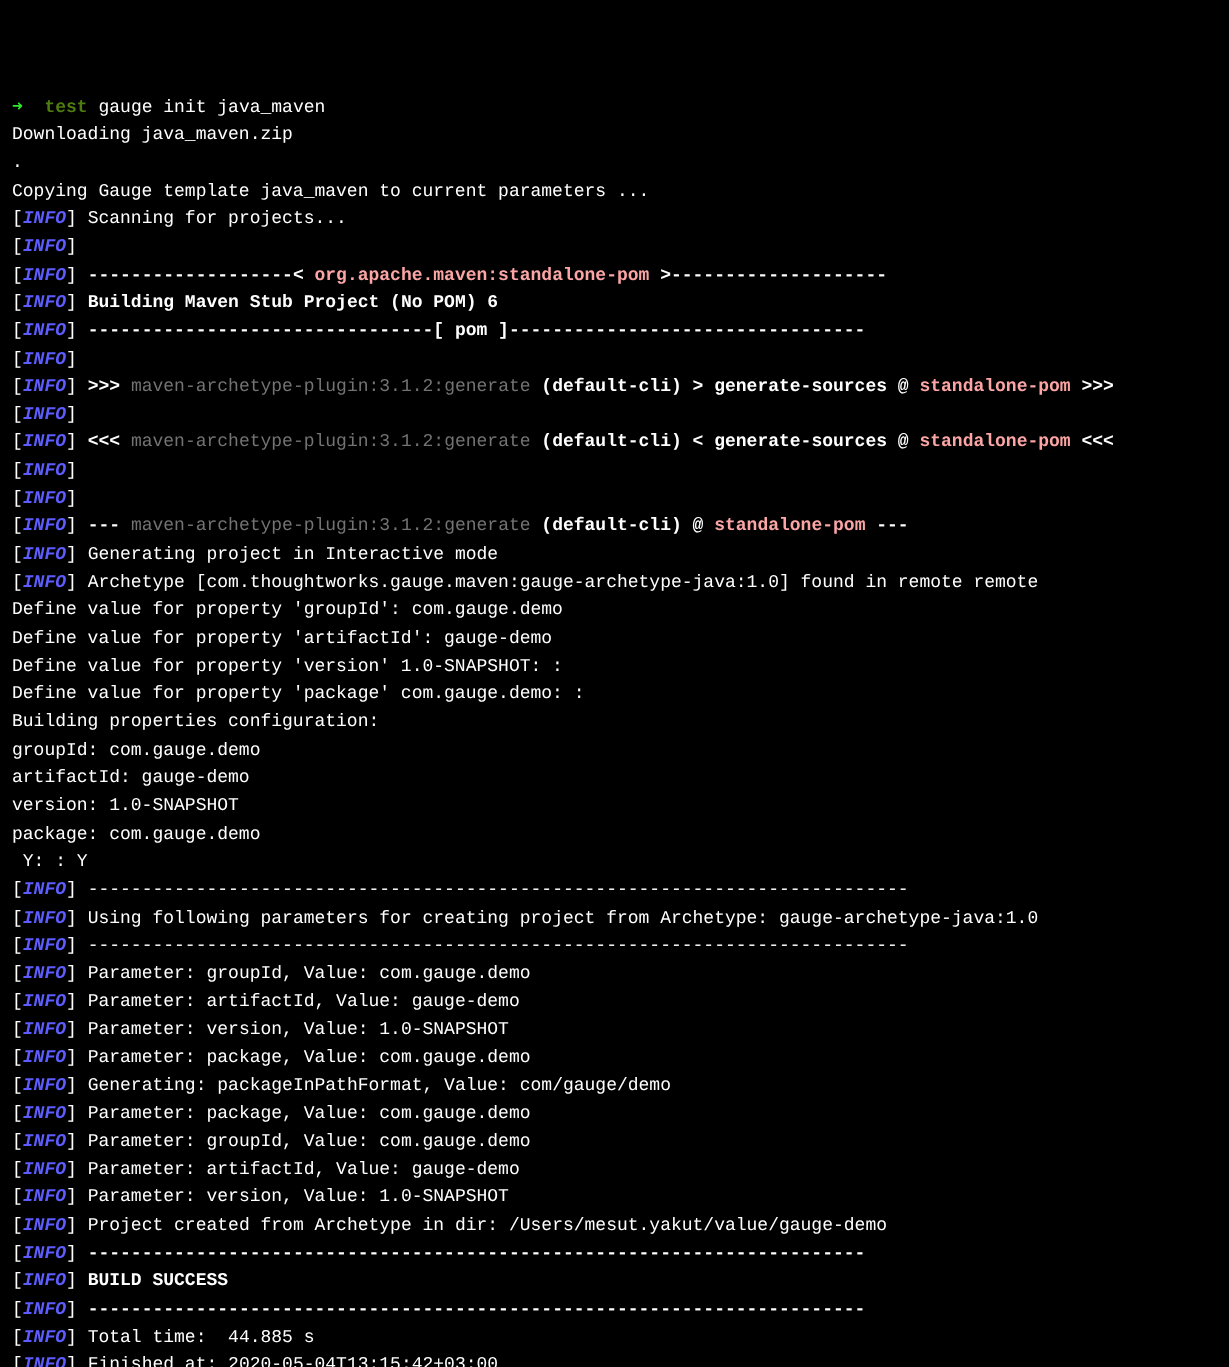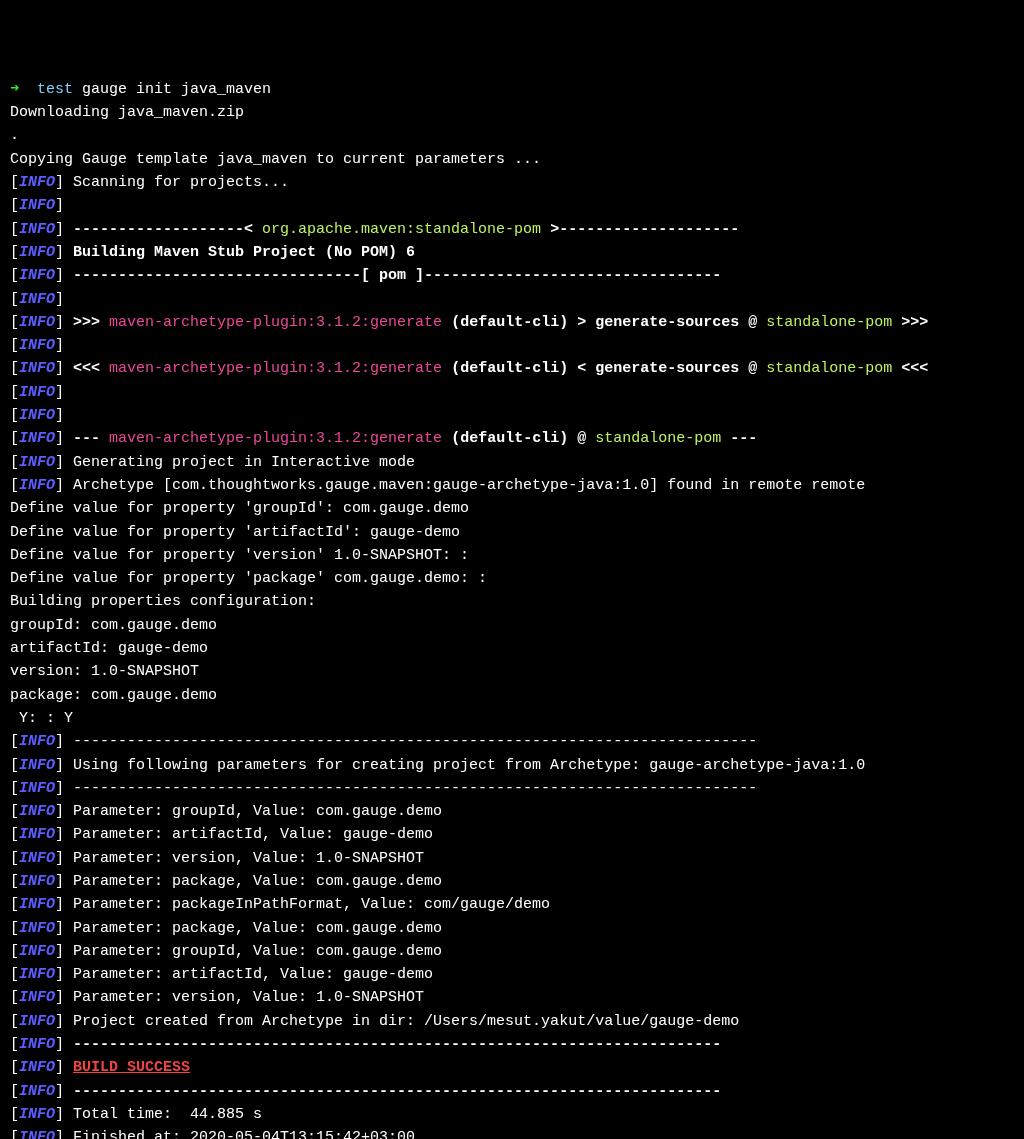--- a/index.html
+++ b/index.html
@@ -6,28 +6,28 @@
   body {
     background: #000;
     color: #fff;
     font-family: "Menlo", "Consolas", "Courier New", monospace;
     font-size: 15px;
     line-height: 23.3px;
     padding: 8px 10px;
     white-space: pre;
     width: 1024px;
   }
-  .brightgreen { color: #ef4444; font-weight: bold; text-decoration: underline; }
-  .cyan { color: #bef264; }
+  .brightgreen { color: #ffffff; font-weight: bold; }
+  .cyan { color: #fca5a5; font-weight: bold; }
   .bold { font-weight: bold; }
   .info-bracket { color: #fff; }
   .info-tag { color: #5c5cff; font-weight: bold; font-style: italic; }
-  .plugin { color: #ec4899; }
+  .plugin { color: #737373; }
   .arrow-prompt { color: #2ee82e; font-weight: bold; }
-  .prompt-label { color: #7dd3fc; font-weight: normal; }
+  .prompt-label { color: #4d7c0f; font-weight: bold; }
 </style>
 </head>
 <body>
 
 
 <div><span><span class="arrow-prompt">➜</span>  <span class="prompt-label">test</span> <span>gauge init java_maven</span></span>
 <span>Downloading java_maven.zip</span>
 <span>.</span>
 <span>Copying Gauge template java_maven to current parameters ...</span>
 <span><span class="info-bracket">[</span><span class="info-tag">INFO</span><span class="info-bracket">] </span><span>Scanning for projects...</span></span>
@@ -54,21 +54,21 @@
 <span>version: 1.0-SNAPSHOT</span>
 <span>package: com.gauge.demo</span>
 <span> Y: : Y</span>
 <span><span class="info-bracket">[</span><span class="info-tag">INFO</span><span class="info-bracket">] </span><span>----------------------------------------------------------------------------</span></span>
 <span><span class="info-bracket">[</span><span class="info-tag">INFO</span><span class="info-bracket">] </span><span>Using following parameters for creating project from Archetype: gauge-archetype-java:1.0</span></span>
 <span><span class="info-bracket">[</span><span class="info-tag">INFO</span><span class="info-bracket">] </span><span>----------------------------------------------------------------------------</span></span>
 <span><span class="info-bracket">[</span><span class="info-tag">INFO</span><span class="info-bracket">] </span><span>Parameter: groupId, Value: com.gauge.demo</span></span>
 <span><span class="info-bracket">[</span><span class="info-tag">INFO</span><span class="info-bracket">] </span><span>Parameter: artifactId, Value: gauge-demo</span></span>
 <span><span class="info-bracket">[</span><span class="info-tag">INFO</span><span class="info-bracket">] </span><span>Parameter: version, Value: 1.0-SNAPSHOT</span></span>
 <span><span class="info-bracket">[</span><span class="info-tag">INFO</span><span class="info-bracket">] </span><span>Parameter: package, Value: com.gauge.demo</span></span>
-<span><span class="info-bracket">[</span><span class="info-tag">INFO</span><span class="info-bracket">] </span><span>Parameter: packageInPathFormat, Value: com/gauge/demo</span></span>
+<span><span class="info-bracket">[</span><span class="info-tag">INFO</span><span class="info-bracket">] </span><span>Generating: packageInPathFormat, Value: com/gauge/demo</span></span>
 <span><span class="info-bracket">[</span><span class="info-tag">INFO</span><span class="info-bracket">] </span><span>Parameter: package, Value: com.gauge.demo</span></span>
 <span><span class="info-bracket">[</span><span class="info-tag">INFO</span><span class="info-bracket">] </span><span>Parameter: groupId, Value: com.gauge.demo</span></span>
 <span><span class="info-bracket">[</span><span class="info-tag">INFO</span><span class="info-bracket">] </span><span>Parameter: artifactId, Value: gauge-demo</span></span>
 <span><span class="info-bracket">[</span><span class="info-tag">INFO</span><span class="info-bracket">] </span><span>Parameter: version, Value: 1.0-SNAPSHOT</span></span>
 <span><span class="info-bracket">[</span><span class="info-tag">INFO</span><span class="info-bracket">] </span><span>Project created from Archetype in dir: /Users/mesut.yakut/value/gauge-demo</span></span>
 <span><span class="info-bracket">[</span><span class="info-tag">INFO</span><span class="info-bracket">] </span><span class="bold">------------------------------------------------------------------------</span></span>
 <span><span class="info-bracket">[</span><span class="info-tag">INFO</span><span class="info-bracket">] </span><span class="brightgreen">BUILD SUCCESS</span></span>
 <span><span class="info-bracket">[</span><span class="info-tag">INFO</span><span class="info-bracket">] </span><span class="bold">------------------------------------------------------------------------</span></span>
 <span><span class="info-bracket">[</span><span class="info-tag">INFO</span><span class="info-bracket">] </span><span>Total time:  44.885 s</span></span>
 <span><span class="info-bracket">[</span><span class="info-tag">INFO</span><span class="info-bracket">] </span><span>Finished at: 2020-05-04T13:15:42+03:00</span></span>

